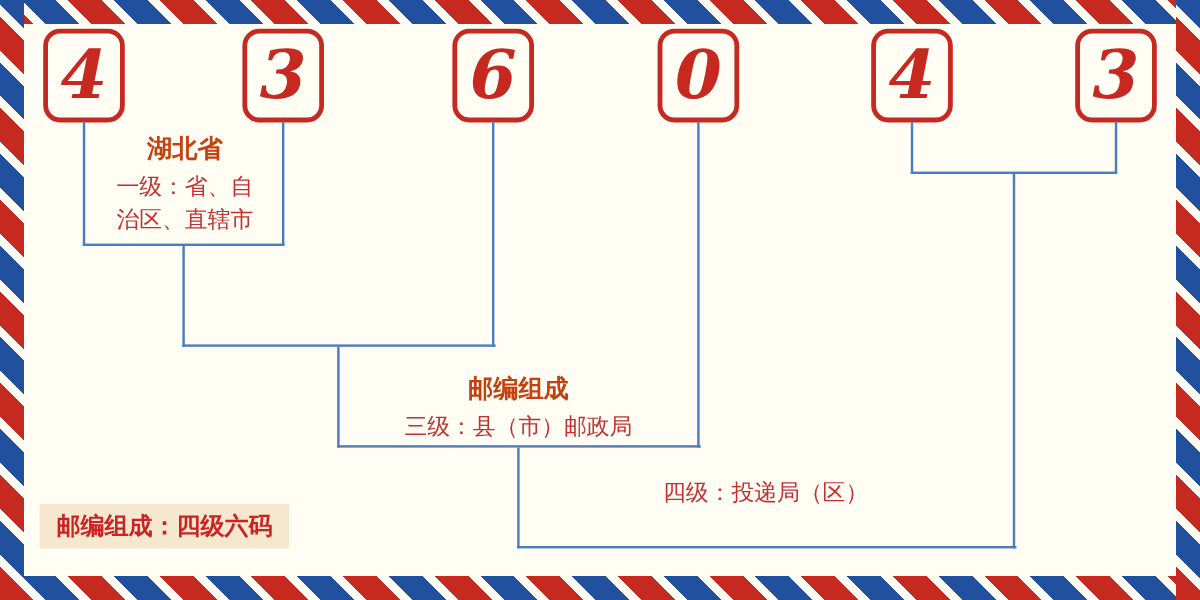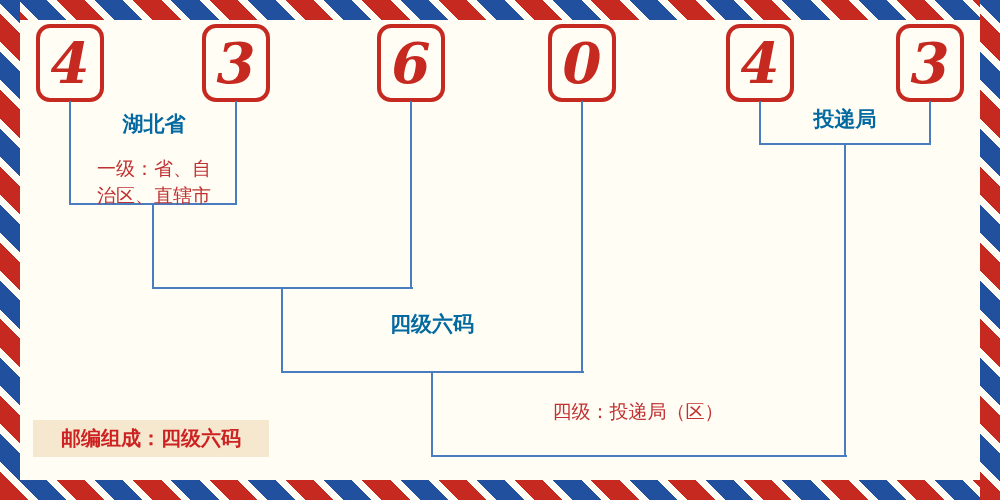--- a/index.html
+++ b/index.html
@@ -8,24 +8,24 @@
   .strip{position:absolute;background:repeating-linear-gradient(45deg,#c5291f 0 20px,#fffdf4 20px 27px,#20509e 27px 47px,#fffdf4 47px 54px);}
   .strip.top{left:0;top:0;width:1000px;height:20px;}
   .strip.bottom{left:0;top:480px;width:1000px;height:20px;}
   .strip.left{left:0;top:0;width:20px;height:500px;}
   .strip.right{left:980px;top:0;width:20px;height:500px;}
   .digit{position:absolute;top:24px;width:68px;height:78px;border:4px solid #c5291f;border-radius:14px;
          color:#c5291f;font-family:"DejaVu Serif","Liberation Serif",serif;font-style:italic;font-weight:bold;
          font-size:56px;display:flex;align-items:center;justify-content:center;box-sizing:border-box;background:transparent;}
   .ln{position:absolute;background:#4a7cc0;}
   .blk{position:absolute;text-align:center;line-height:1.22;}
-  .nm{font-size:21px;font-weight:bold;color:#0369a1;}
-  .ds{font-size:19px;color:#c03232;margin-top:19px;}
+  .nm{font-size:21px;font-weight:bold;color:#c2410c;}
+  .ds{font-size:19px;color:#c03232;margin-top:7px;}
   .gap{margin-top:8px;}
-  .badge{position:absolute;left:33px;top:420px;background:#f5e8cf;color:#cc2222;font-weight:bold;font-size:20px;padding:5px 28px;}
+  .badge{position:absolute;left:33px;top:420px;background:#f5e8cf;color:#cc2222;font-weight:bold;font-size:20px;padding:5px 14px;}
 </style>
 </head>
 <body>
 
 <div class="canvas">
 
   <div class="strip top"></div>
   <div class="strip bottom"></div>
   <div class="strip left"></div>
   <div class="strip right"></div>
@@ -58,26 +58,24 @@
   <div class="ln" style="left:759px;top:143px;width:172px;height:2px"></div>
 
   <div class="blk" style="left:70px;top:112px;width:168px">
     <div class="nm">湖北省</div>
     <div class="ds">一级：省、自</div>
     <div class="ds" style="margin-top:4px">治区、直辖市</div>
   </div>
 
 
   <div class="blk" style="left:312px;top:312px;width:240px">
-    <div class="nm">四级六码</div>
+    <div class="nm">邮编组成</div>
+    <div class="ds">三级：县（市）邮政局</div>
   </div>
 
   <div class="blk" style="left:508px;top:392px;width:260px">
     <div class="ds gap">四级：投递局（区）</div>
   </div>
 
-  <div class="blk" style="left:775px;top:107px;width:140px">
-    <div class="nm">投递局</div>
-  </div>
 
   <div class="badge">邮编组成：四级六码</div>
 
 </div>
 
 </body></html>

